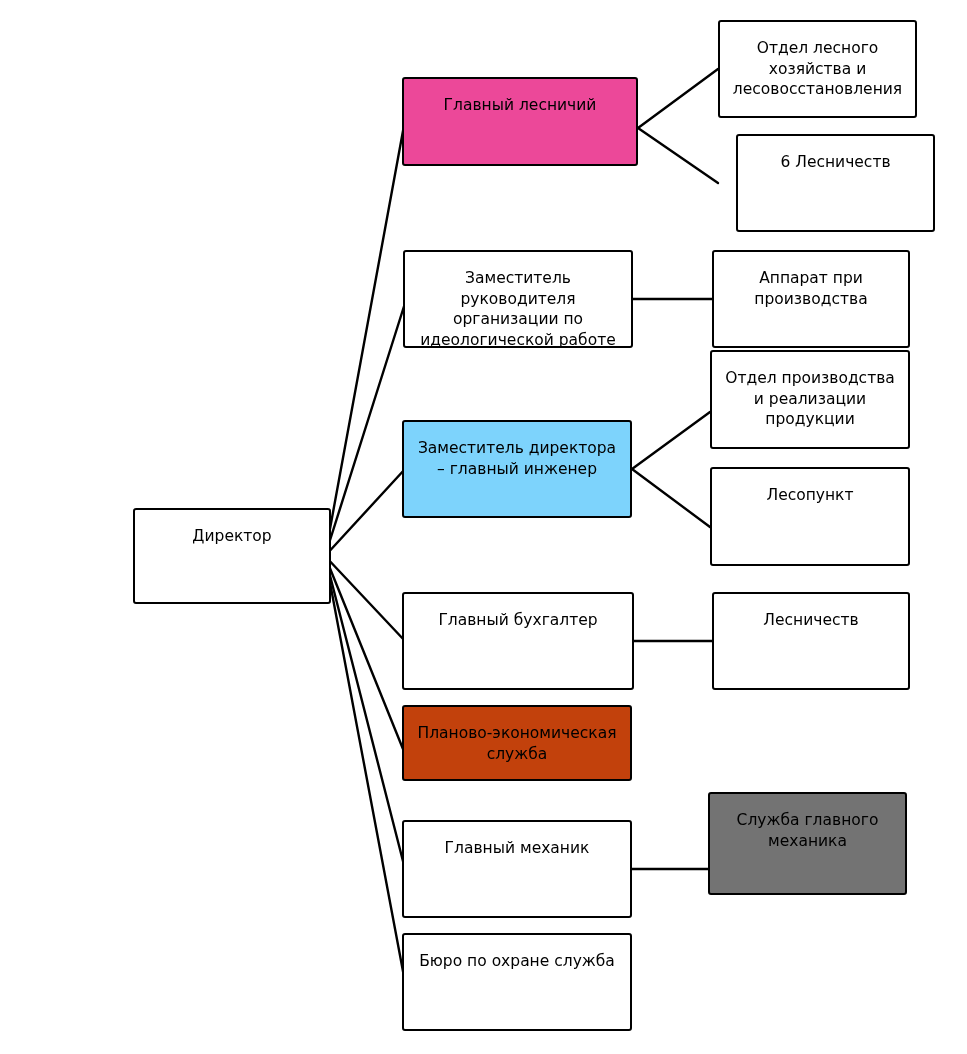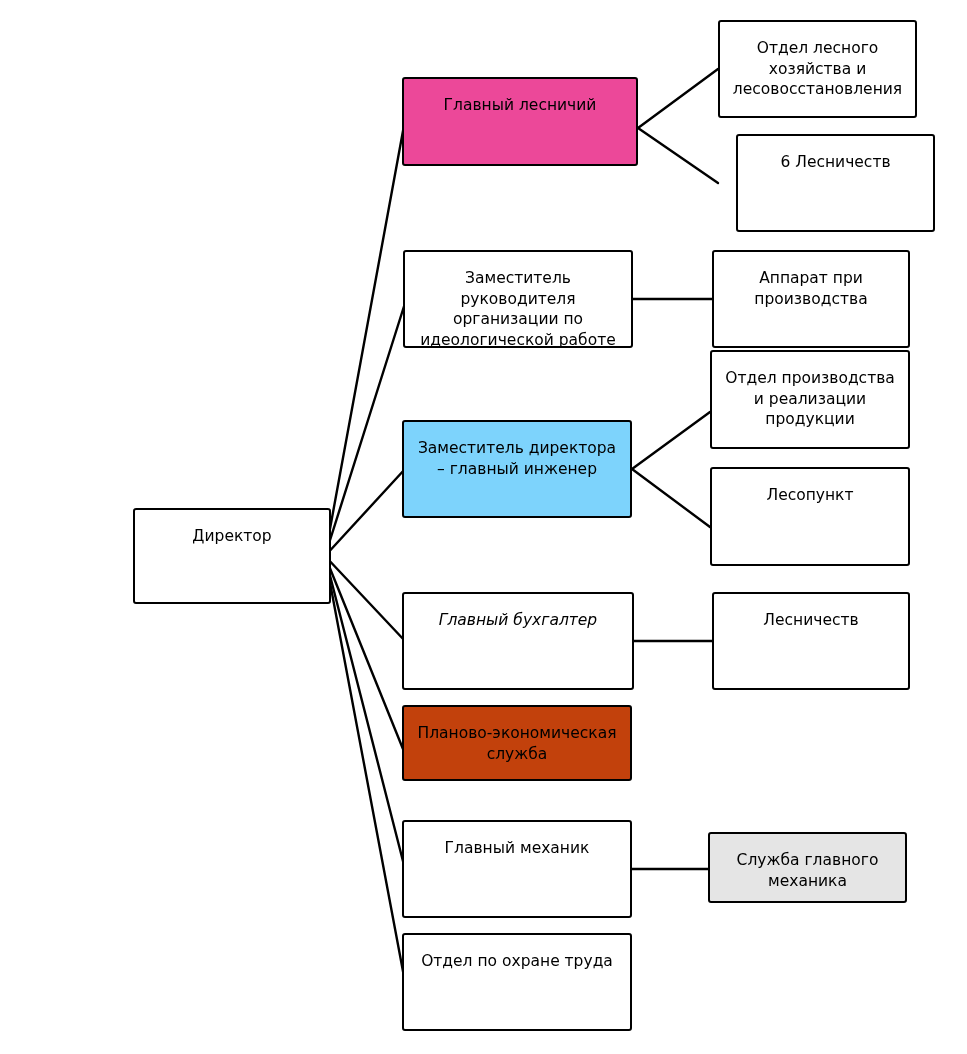--- a/index.html
+++ b/index.html
@@ -62,25 +62,25 @@
       <line x1="632" y1="469" x2="710" y2="412" stroke="#000000" stroke-width="2.4" stroke-linecap="round"></line>
       <line x1="632" y1="469" x2="710" y2="527" stroke="#000000" stroke-width="2.4" stroke-linecap="round"></line>
       <line x1="634" y1="641" x2="712" y2="641" stroke="#000000" stroke-width="2.4" stroke-linecap="round"></line>
       <line x1="632" y1="869" x2="708" y2="869" stroke="#000000" stroke-width="2.4" stroke-linecap="round"></line>
     </svg>
   <div id="nodes">
       <div class="node lvl1" style="left: 124px; top: 508px; width: 198px; height: 96px; border-color: rgb(0, 0, 0); background: rgb(255, 255, 255); margin-left: 9px;"><span>Директор</span></div>
       <div class="node lvl2" style="left: 402px; top: 77px; width: 236px; height: 89px; border-color: rgb(0, 0, 0); background: #ec4899;"><span>Главный лесничий</span></div>
       <div class="node lvl2" style="left: 403px; top: 250px; width: 230px; height: 98px; border-color: rgb(0, 0, 0); background: rgb(255, 255, 255);"><span>Заместитель руководителя организации по идеологической работе</span></div>
       <div class="node lvl2" style="left: 402px; top: 420px; width: 230px; height: 98px; border-color: rgb(0, 0, 0); background: #7dd3fc;"><span>Заместитель директора – главный инженер</span></div>
-      <div class="node lvl2" style="left: 402px; top: 592px; width: 232px; height: 98px; border-color: rgb(0, 0, 0); background: rgb(255, 255, 255); font-style: italic;"><span>Главный бухгалтер</span></div>
+      <div class="node lvl2" style="left: 402px; top: 592px; width: 232px; height: 98px; border-color: rgb(0, 0, 0); background: rgb(255, 255, 255);"><span>Главный бухгалтер</span></div>
       <div class="node lvl2" style="left: 402px; top: 705px; width: 230px; height: 76px; border-color: rgb(0, 0, 0); background: #c2410c;"><span>Планово-экономическая служба</span></div>
       <div class="node lvl2" style="left: 402px; top: 820px; width: 230px; height: 98px; border-color: rgb(0, 0, 0); background: rgb(255, 255, 255);"><span>Главный механик</span></div>
-      <div class="node lvl2" style="left: 402px; top: 933px; width: 230px; height: 98px; border-color: rgb(0, 0, 0); background: rgb(255, 255, 255);"><span>Отдел по охране труда</span></div>
+      <div class="node lvl2" style="left: 402px; top: 933px; width: 230px; height: 98px; border-color: rgb(0, 0, 0); background: rgb(255, 255, 255);"><span>Бюро по охране служба</span></div>
       <div class="node lvl3" style="left: 718px; top: 20px; width: 199px; height: 98px; border-color: rgb(0, 0, 0); background: rgb(255, 255, 255);"><span>Отдел лесного хозяйства и лесовосстановления</span></div>
       <div class="node lvl3" style="left: 718px; top: 134px; width: 199px; height: 98px; border-color: rgb(0, 0, 0); background: rgb(255, 255, 255); margin-left: 18px;"><span>6 Лесничеств</span></div>
       <div class="node lvl3" style="left: 712px; top: 250px; width: 198px; height: 98px; border-color: rgb(0, 0, 0); background: rgb(255, 255, 255);"><span>Аппарат при производства</span></div>
       <div class="node lvl3" style="left: 710px; top: 350px; width: 200px; height: 99px; border-color: rgb(0, 0, 0); background: rgb(255, 255, 255);"><span>Отдел производства и реализации продукции</span></div>
       <div class="node lvl3" style="left: 710px; top: 467px; width: 200px; height: 99px; border-color: rgb(0, 0, 0); background: rgb(255, 255, 255);"><span>Лесопункт</span></div>
       <div class="node lvl3" style="left: 712px; top: 592px; width: 198px; height: 98px; border-color: rgb(0, 0, 0); background: rgb(255, 255, 255);"><span>Лесничеств</span></div>
-      <div class="node lvl3" style="left: 708px; top: 832px; width: 199px; height: 71px; border-color: rgb(0, 0, 0); background: #e5e5e5;"><span>Служба главного механика</span></div>
+      <div class="node lvl3" style="left: 708px; top: 792px; width: 199px; height: 103px; border-color: rgb(0, 0, 0); background: #737373;"><span>Служба главного механика</span></div>
     </div>
 </div>
 
 </body></html>

